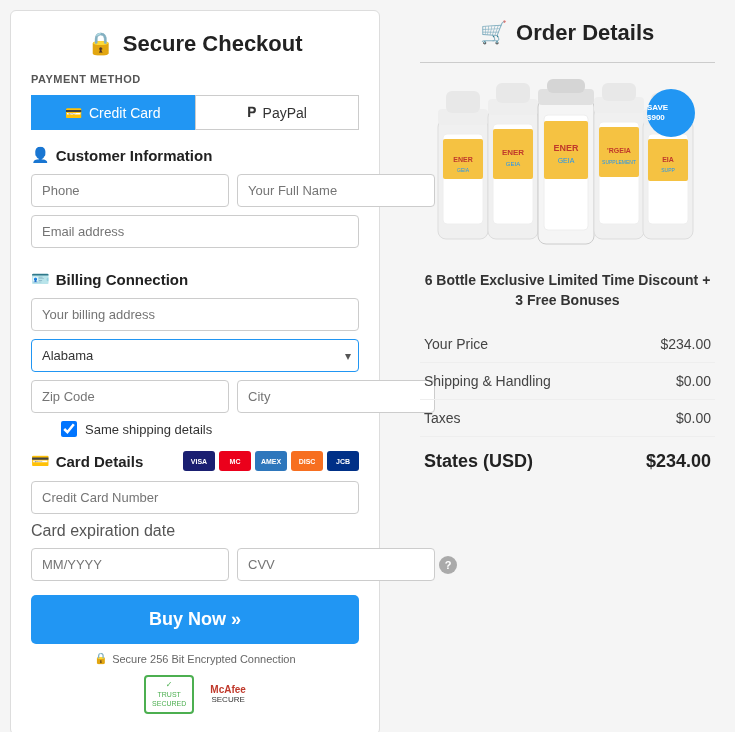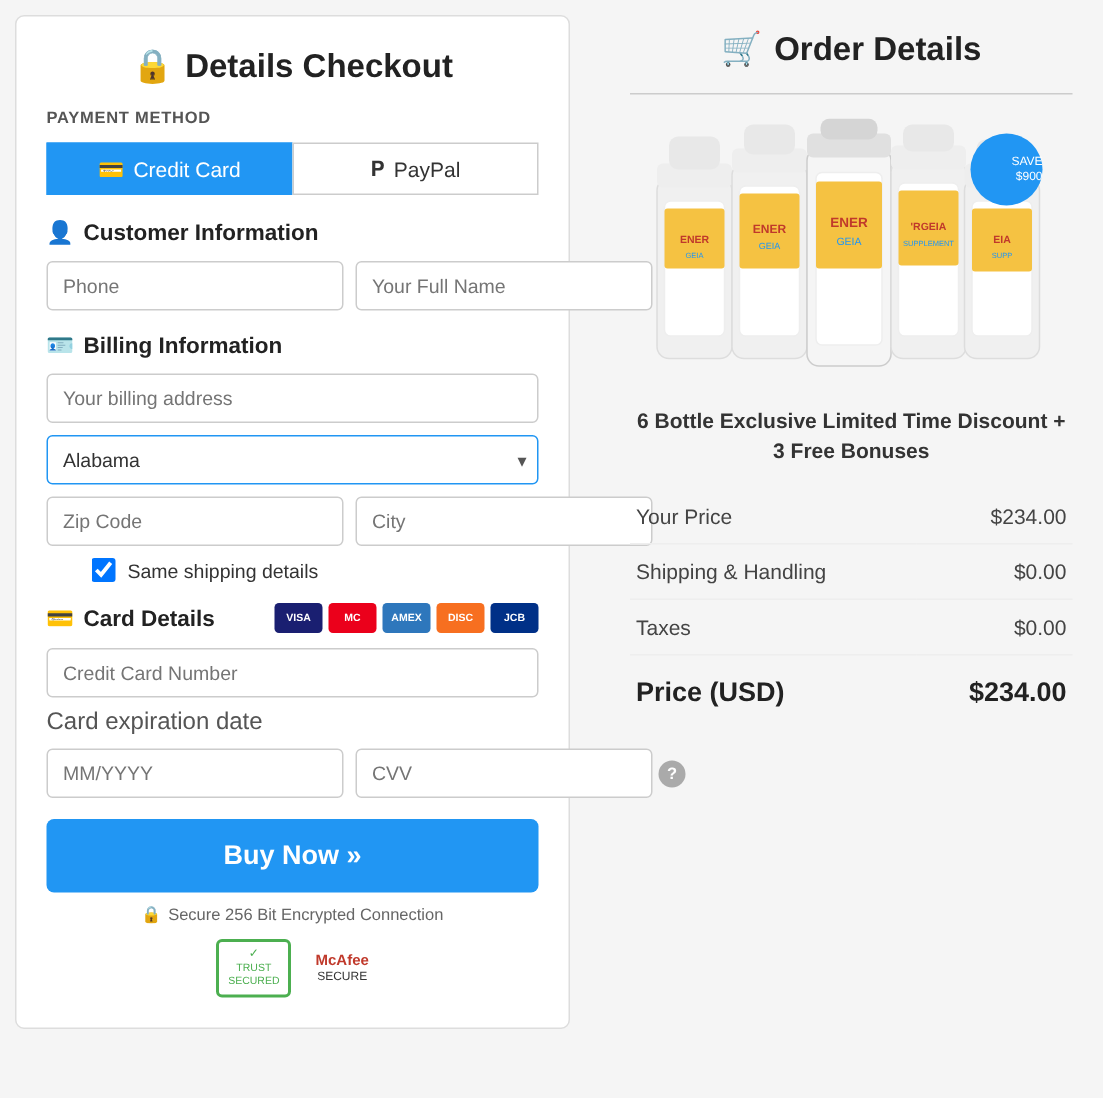--- a/index.html
+++ b/index.html
@@ -284,24 +284,24 @@
       position: absolute;
       top: 10px;
       right: 20px;
       background: #2196f3;
       color: #fff;
       border-radius: 50%;
       width: 48px;
       height: 48px;
       display: flex;
       flex-direction: column;
-      align-items: flex-end;
+      align-items: flex-start;
       justify-content: center;
       font-size: 8px;
-      font-weight: normal;
+      font-weight: bold;
       line-height: 1.3;
     }
     .product-desc {
       text-align: center;
       font-size: 14px;
       font-weight: bold;
       color: #333;
       margin-bottom: 16px;
       line-height: 1.4;
     }
@@ -332,21 +332,21 @@
 </head>
 <body>
 
 <div class="page-container">
 
   <div class="checkout-panel">
 
     <div class="page-header">
       <h1>
         <span>🔒</span>
-        <span>Details Checkout</span>
+        <span>Secure Checkout</span>
       </h1>
     </div>
 
     <div class="section-label">PAYMENT METHOD</div>
 
     <div class="payment-tabs">
       <button class="tab-btn active">
         <span>💳</span>
         <span>Credit Card</span>
       </button>
@@ -358,26 +358,27 @@
 
     
     <div class="section-title">
       <span>👤</span>
       <span>Customer Information</span>
     </div>
     <div class="form-row">
       <input class="form-input" type="text" placeholder="Phone" style="">
       <input class="form-input" type="text" placeholder="Your Full Name" style="">
     </div>
+    <input class="form-input full-width" type="email" placeholder="Email address" style="">
 
     
     <div class="section-divider">
       <div class="section-title">
         <span>🪪</span>
-        <span>Billing Information</span>
+        <span>Billing Connection</span>
       </div>
     </div>
     <input class="form-input full-width" type="text" placeholder="Your billing address" style="">
     <div class="form-row">
       <div class="select-wrap">
         <select>
           <option>Alabama</option>
         </select>
       </div>
     </div>
@@ -508,20 +509,20 @@
       </tr>
       <tr class="price-row">
         <td>Shipping &amp; Handling</td>
         <td>$0.00</td>
       </tr>
       <tr class="price-row">
         <td>Taxes</td>
         <td>$0.00</td>
       </tr>
       <tr class="total-row">
-        <td>Price (USD)</td>
+        <td>States (USD)</td>
         <td>$234.00</td>
       </tr>
     </tbody>
       </table>
 
   </div>
 </div>
 
 </body></html>

